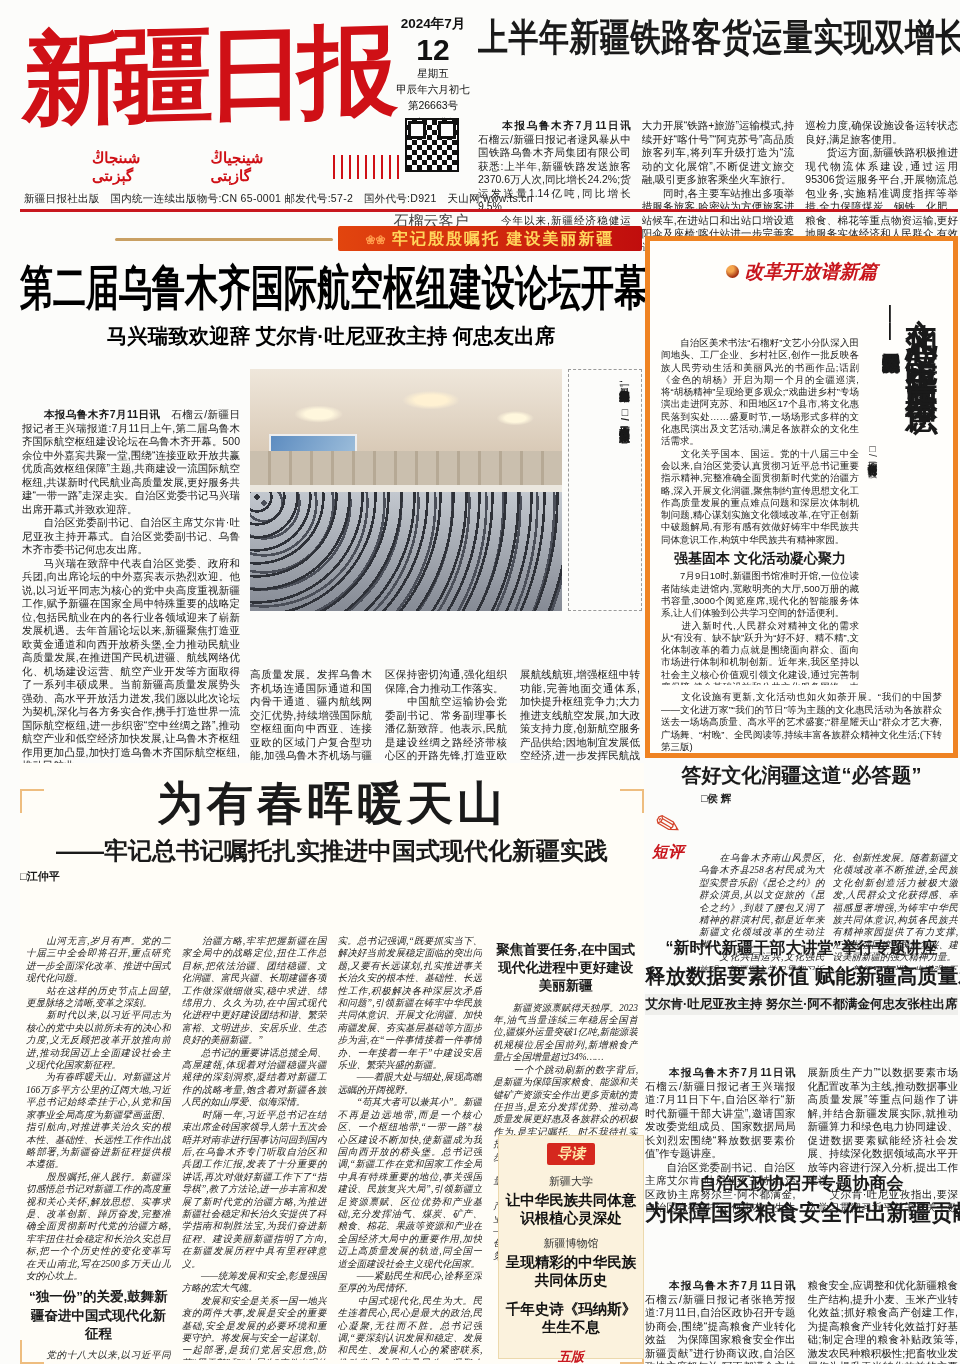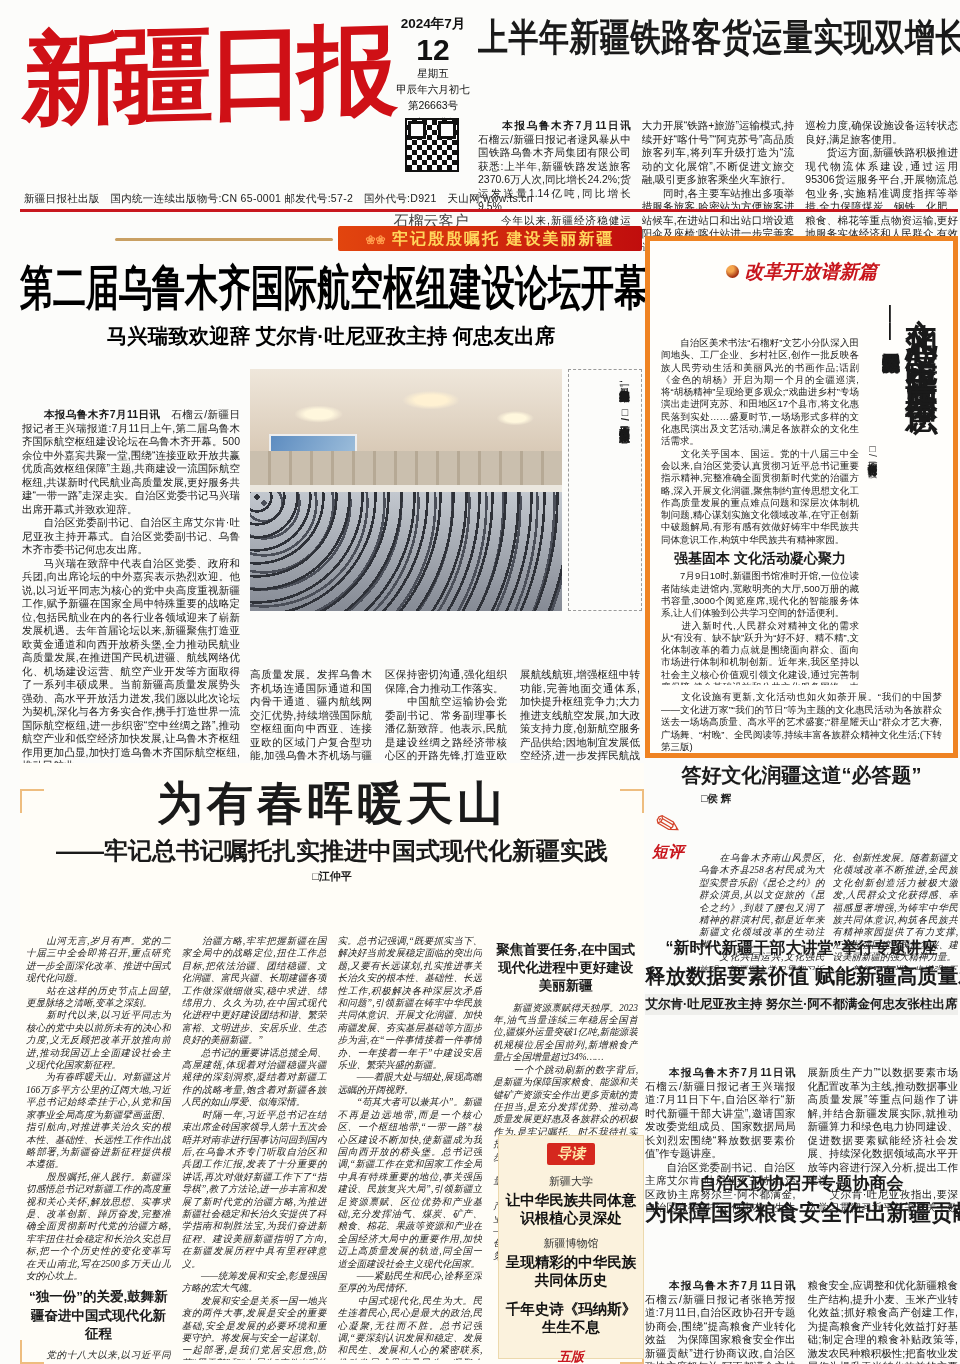--- a/index.html
+++ b/index.html
@@ -95,41 +95,46 @@
   .r-cols>div{flex:1;}
   
   #essay{left:20px;top:763px;width:624px;height:601px;background:#fffdf7;}
   .corner{position:absolute;width:22px;height:22px;}
   .c-tl{left:0;top:26px;border-left:2px solid #eebd7f;border-top:2px solid #eebd7f;}
   .c-tr{right:0;top:26px;border-right:2px solid #eebd7f;border-top:2px solid #eebd7f;}
   .c-bl{left:0;bottom:0;border-left:2px solid #eebd7f;border-bottom:2px solid #eebd7f;}
   .c-br{right:0;bottom:0;border-right:2px solid #eebd7f;border-bottom:2px solid #eebd7f;}
   .e-title{position:absolute;top:10px;width:100%;text-align:center;font-weight:900;font-size:46px;letter-spacing:4px;}
   .e-sub2{position:absolute;top:72px;width:100%;text-align:center;font-weight:bold;font-size:24px;white-space:nowrap;}
-  .e-byline{position:absolute;top:106px;width:100%;text-align:center;font-weight:bold;font-size:11px;}
+  .e-byline{position:absolute;top:106px;width:100%;font-weight:bold;font-size:11px;}
   .e-cols{position:absolute;left:6px;right:6px;top:128px;bottom:4px;display:flex;gap:11px;}
   .e-col{flex:1;font-family:"Liberation Serif",serif;font-style:italic;font-size:9.5px;line-height:12.4px;}
   .e-sub{font-family:"Liberation Sans",sans-serif;font-style:normal;font-weight:bold;font-size:13.5px;
      text-align:center;line-height:1.35;margin:6px 0;}
   
   #digest{left:478px;top:372px;width:146px;height:224px;background:#fbf2dd;border:1px solid #ecd9ad;
      box-sizing:border-box;text-align:center;padding:7px 6px;z-index:3;font-style:normal;
      font-family:"Liberation Sans",sans-serif;}
   .dg-badge{display:inline-block;background:#d5281e;color:#ffe9a8;font-weight:900;font-style:italic;
      font-size:14px;padding:2px 10px;border-radius:2px;}
   .dg-kicker{font-size:11px;color:#333;margin-top:9px;}
   .dg-title{font-weight:bold;font-size:14.5px;line-height:1.25;margin-top:2px;color:#111;}
   .dg-page{color:#c8171e;font-weight:900;font-style:italic;font-size:13px;margin-top:12px;}
 </style>
 </head>
 <body>
 
 <div id="page">
 
   <div class="abs mast-title">新疆日报</div>
+  <div class="abs mast-scripts">
+    <span>شىنجاڭ گېزىتى</span>
+    <span>شينجياڭ گازېتى</span>
+    <span class="mongol-marks"></span>
+  </div>
   <div class="abs date-block">
     <div class="date-year">2024年7月</div>
     <div class="date-day">12</div>
     <div>星期五</div>
     <div>甲辰年六月初七</div>
     <div>第26663号</div>
     <div>今日8版</div>
   </div>
   <div class="abs qr"></div>
   <div class="abs qr-label">石榴云客户端</div>

